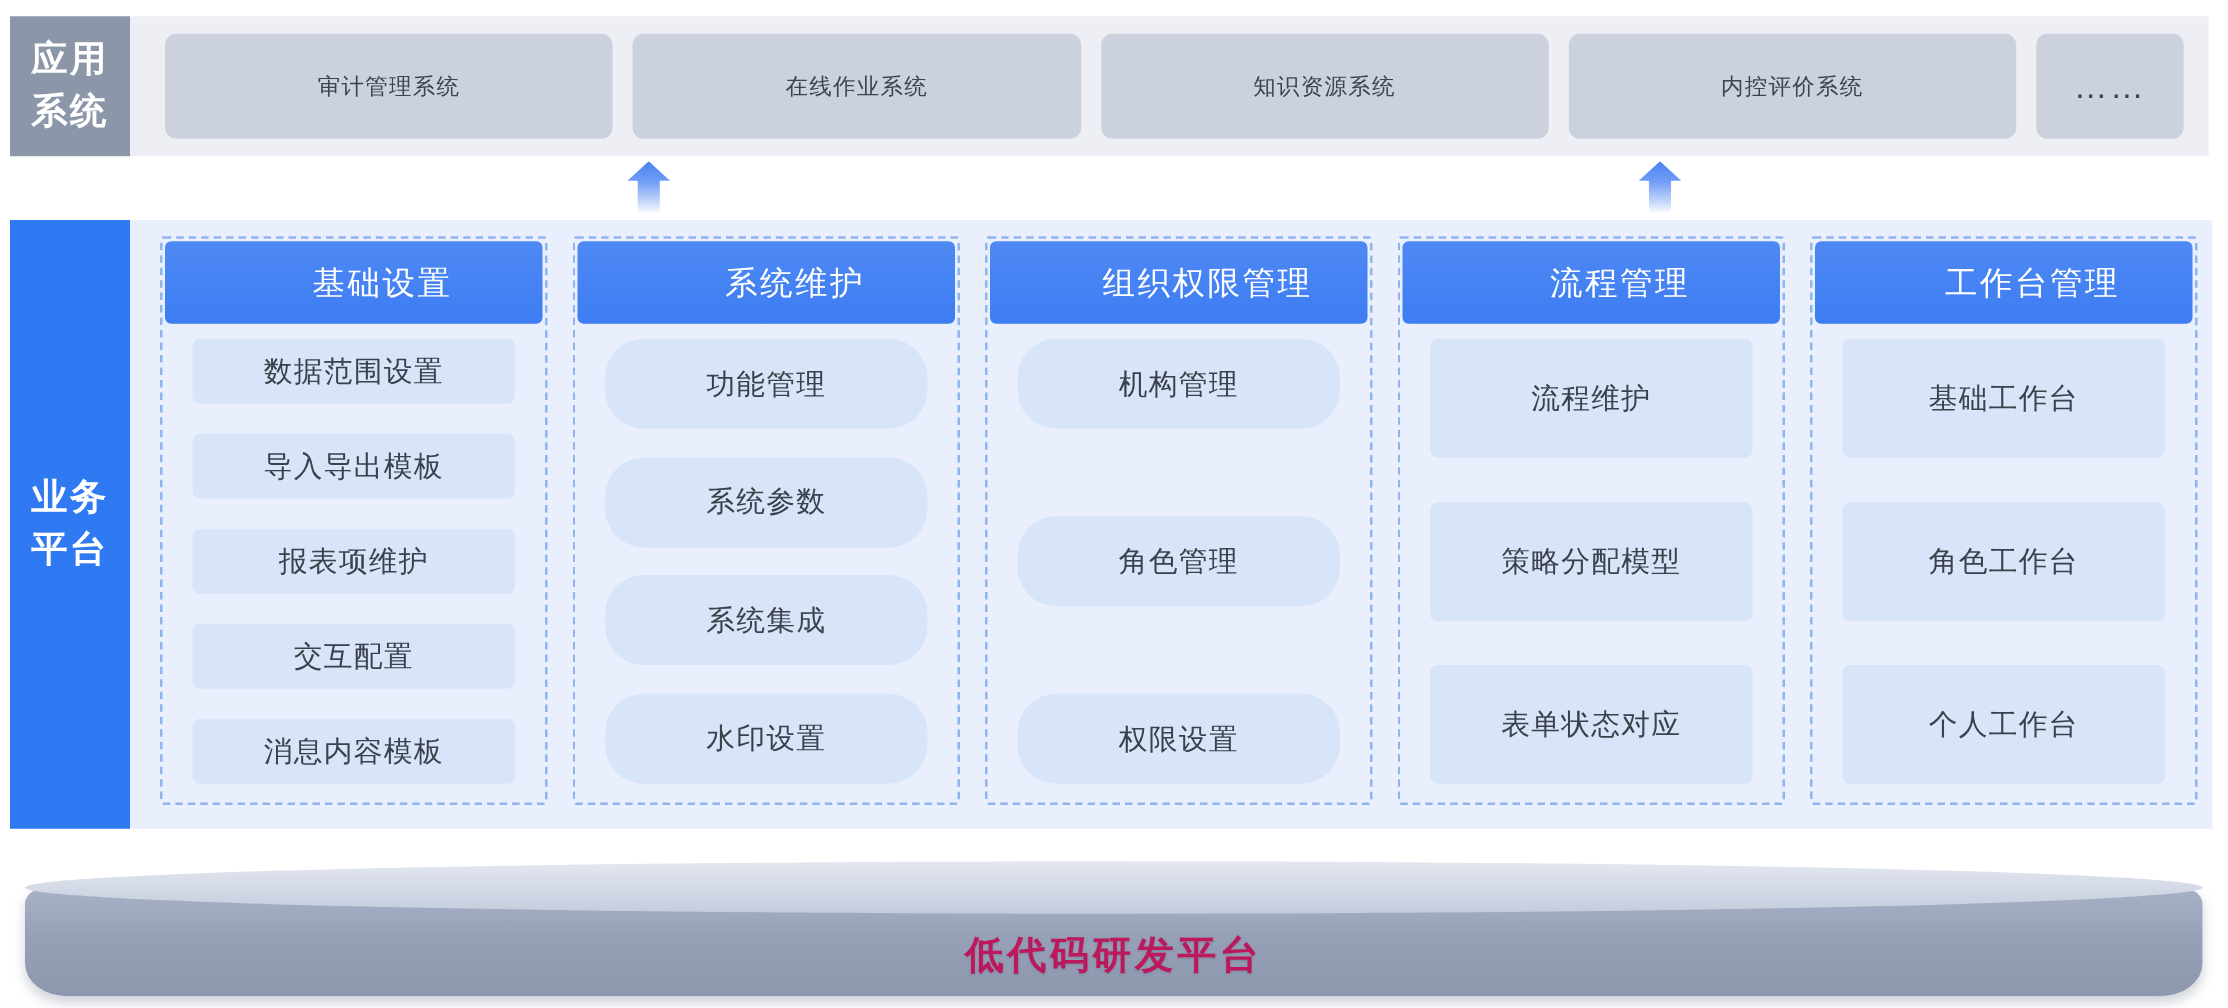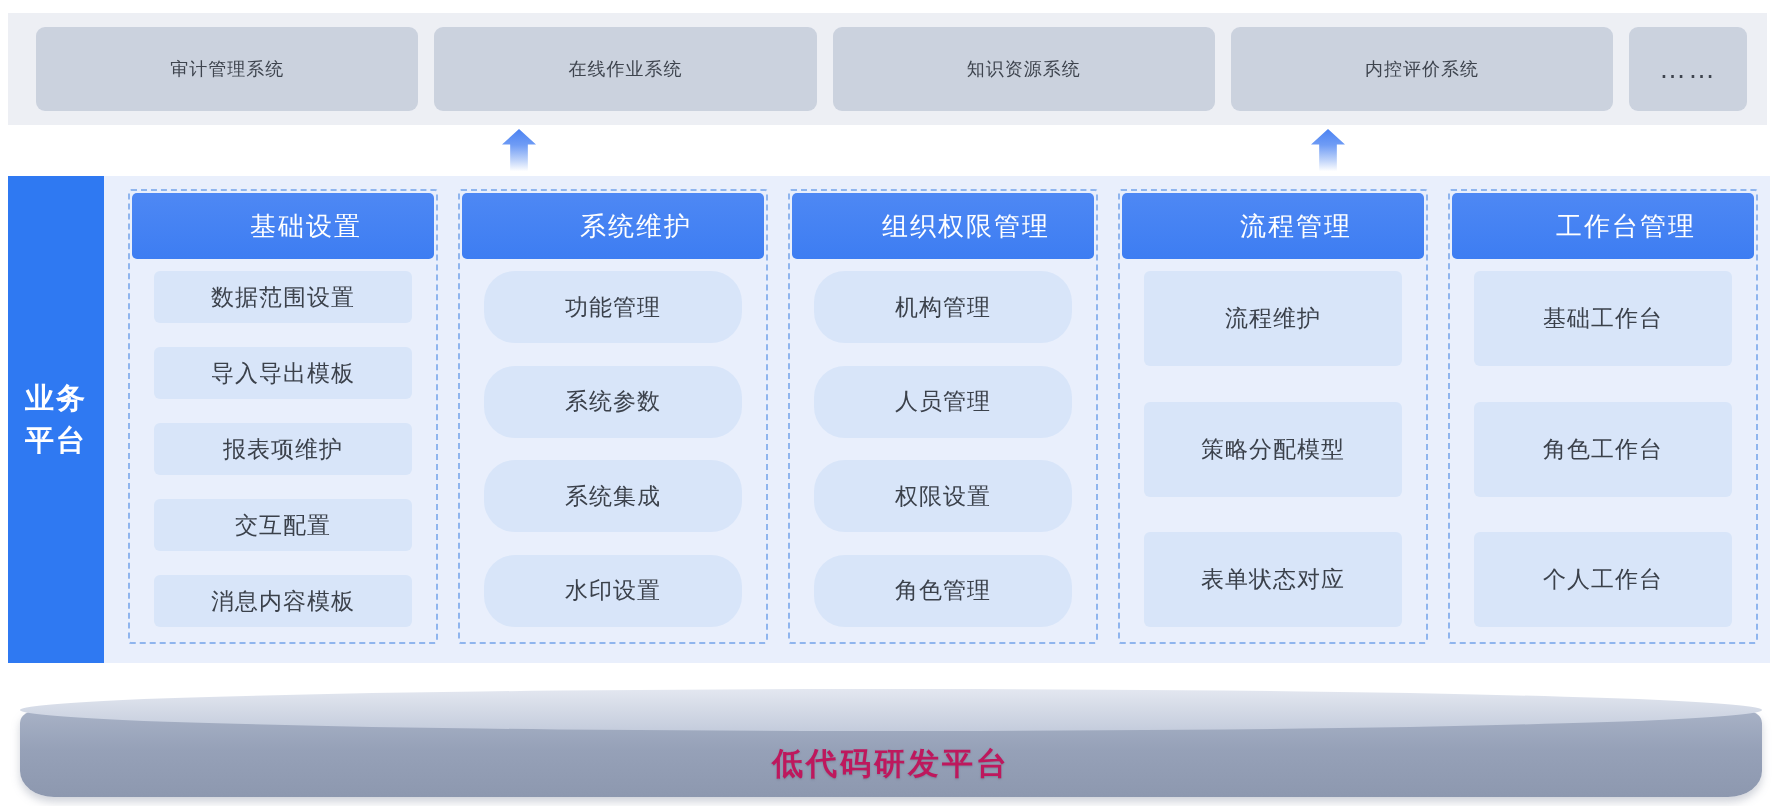--- a/index.html
+++ b/index.html
@@ -171,20 +171,24 @@
     letter-spacing: 3px;
     text-shadow: 0 1px 2px rgba(80,90,110,0.35);
   }
 </style>
 </head>
 <body>
 
 <div class="stage">
 
   <section class="top-section">
+    <div class="side-label side-label--gray">
+      <span>应用</span>
+      <span>系统</span>
+    </div>
     <div class="top-strip">
       <div class="top-box">审计管理系统</div>
       <div class="top-box">在线作业系统</div>
       <div class="top-box">知识资源系统</div>
       <div class="top-box">内控评价系统</div>
       <div class="top-box top-box--more">……</div>
     </div>
   </section>
 
   <div class="arrow arrow--1"></div>
@@ -215,23 +219,22 @@
           <div class="item">系统参数</div>
           <div class="item">系统集成</div>
           <div class="item">水印设置</div>
         </div>
       </div>
 
       <div class="column col--4">
         <div class="col-header">组织权限管理</div>
         <div class="col-items">
           <div class="item">机构管理</div>
-          <div class="item">人员管理</div>
+          <div class="item">角色管理</div>
           <div class="item">权限设置</div>
-          <div class="item">角色管理</div>
         </div>
       </div>
 
       <div class="column col--3">
         <div class="col-header">流程管理</div>
         <div class="col-items">
           <div class="item">流程维护</div>
           <div class="item">策略分配模型</div>
           <div class="item">表单状态对应</div>
         </div>

